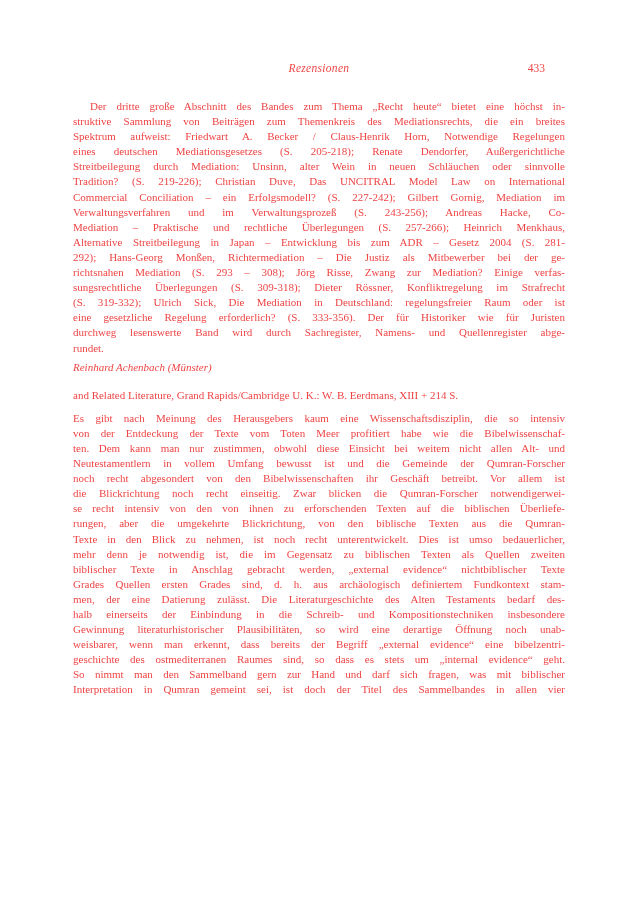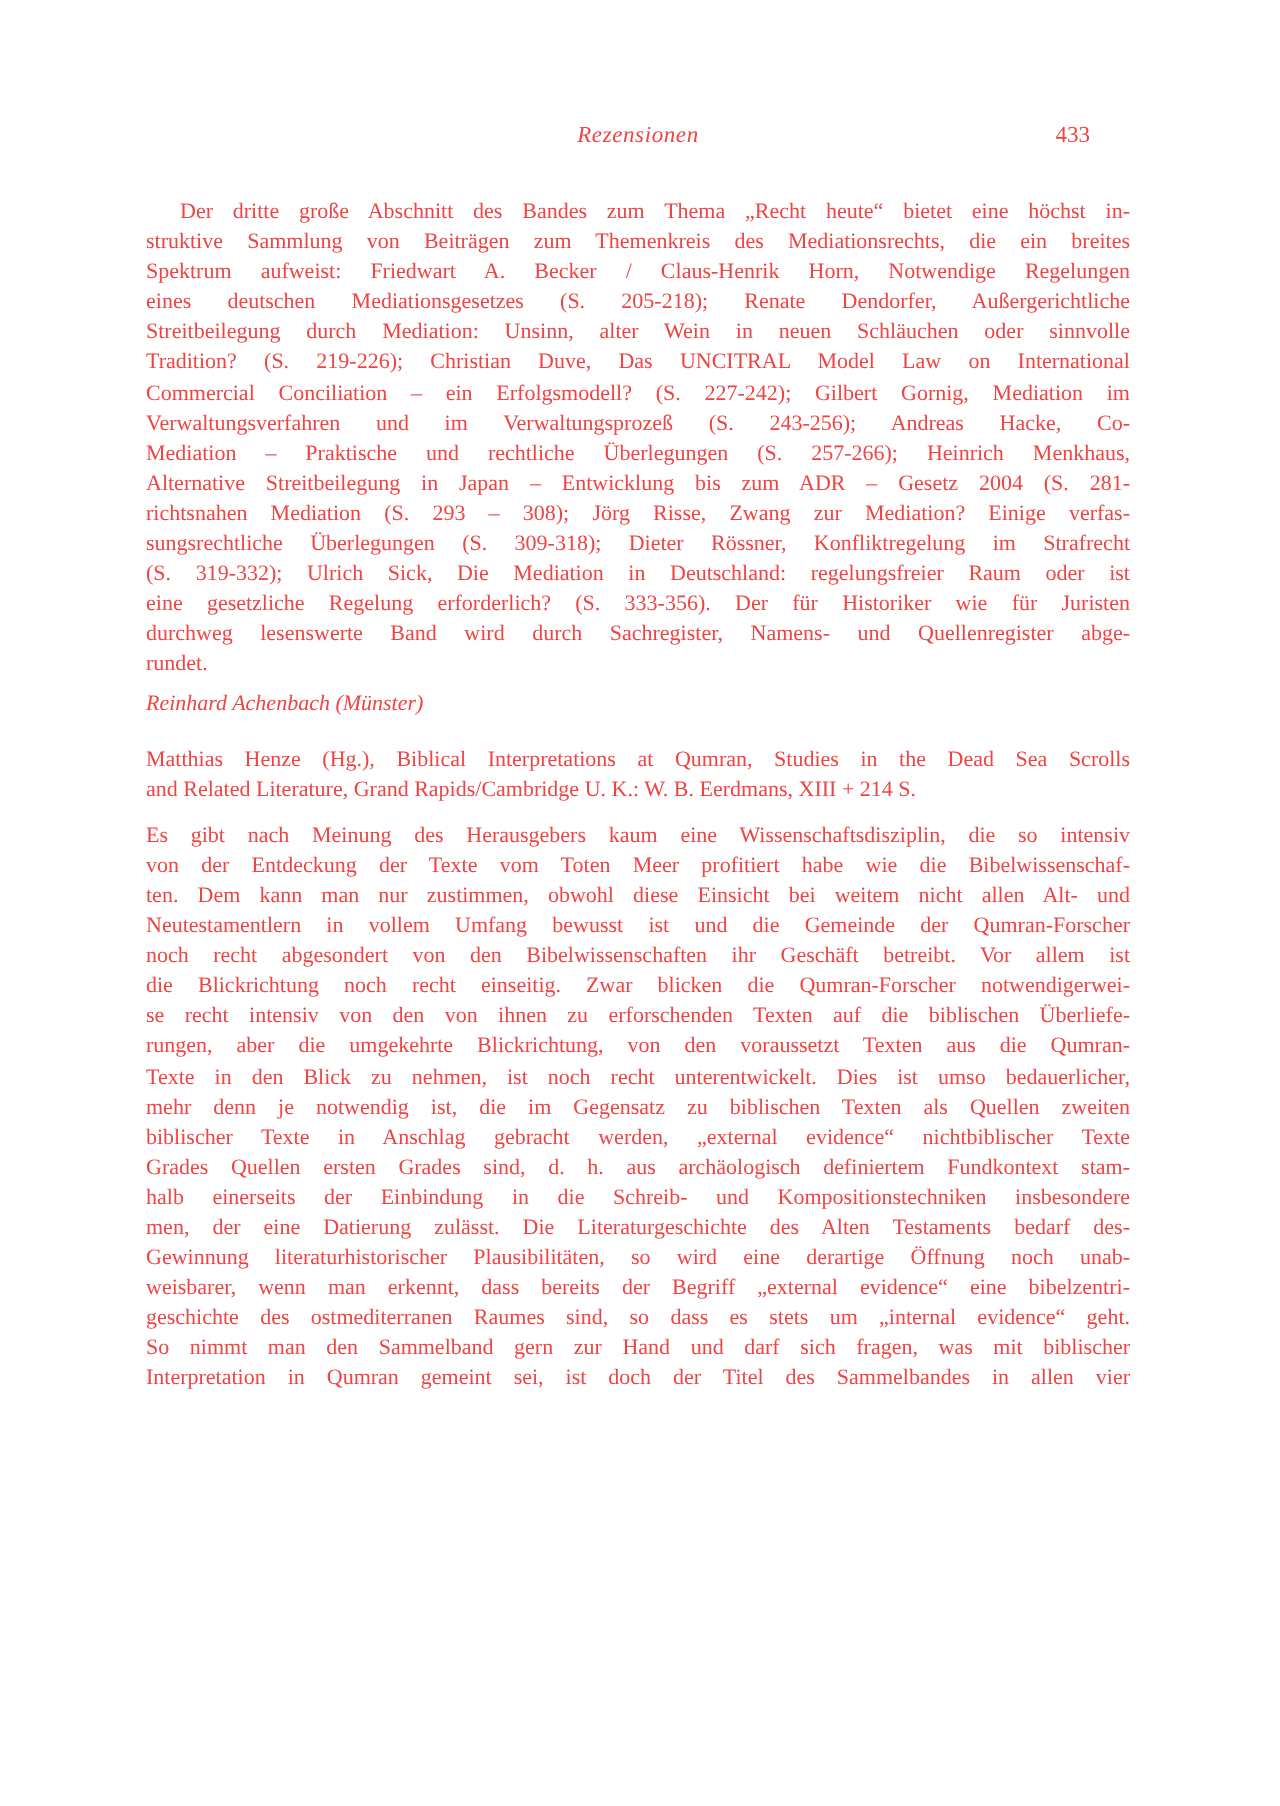--- a/index.html
+++ b/index.html
@@ -81,52 +81,52 @@
           <div class="line just">Der dritte große Abschnitt des Bandes zum Thema „Recht heute“ bietet eine höchst in-</div>
           <div class="line just">struktive Sammlung von Beiträgen zum Themenkreis des Mediationsrechts, die ein breites</div>
           <div class="line just">Spektrum aufweist: Friedwart A. Becker / Claus-Henrik Horn, Notwendige Regelungen</div>
           <div class="line just">eines deutschen Mediationsgesetzes (S. 205-218); Renate Dendorfer, Außergerichtliche</div>
           <div class="line just">Streitbeilegung durch Mediation: Unsinn, alter Wein in neuen Schläuchen oder sinnvolle</div>
           <div class="line just">Tradition? (S. 219-226); Christian Duve, Das UNCITRAL Model Law on International</div>
           <div class="line just">Commercial Conciliation – ein Erfolgsmodell? (S. 227-242); Gilbert Gornig, Mediation im</div>
           <div class="line just">Verwaltungsverfahren und im Verwaltungsprozeß (S. 243-256); Andreas Hacke, Co-</div>
           <div class="line just">Mediation – Praktische und rechtliche Überlegungen (S. 257-266); Heinrich Menkhaus,</div>
           <div class="line just">Alternative Streitbeilegung in Japan – Entwicklung bis zum ADR – Gesetz 2004 (S. 281-</div>
+          <div class="line just">292); Hans-Georg Monßen, Richtermediation – Die Justiz als Mitbewerber bei der ge-</div>
           <div class="line just">richtsnahen Mediation (S. 293 – 308); Jörg Risse, Zwang zur Mediation? Einige verfas-</div>
           <div class="line just">sungsrechtliche Überlegungen (S. 309-318); Dieter Rössner, Konfliktregelung im Strafrecht</div>
           <div class="line just">(S. 319-332); Ulrich Sick, Die Mediation in Deutschland: regelungsfreier Raum oder ist</div>
           <div class="line just">eine gesetzliche Regelung erforderlich? (S. 333-356). Der für Historiker wie für Juristen</div>
           <div class="line just">durchweg lesenswerte Band wird durch Sachregister, Namens- und Quellenregister abge-</div>
         </div>
       <div class="line">rundet.</div>
     </div>
 
     <div class="signature">Reinhard Achenbach (Münster)</div>
 
     <div class="book-heading">
-      <div class="line just">Matthias Henze (Hg.), Biblical Interpretations at Qumran, Studies in the Dead Sea Scrolls</div>
       <div class="line">and Related Literature, Grand Rapids/Cambridge U. K.: W. B. Eerdmans, XIII + 214 S.</div>
     </div>
 
     <div class="para para2">
       <div data-repeat="review_qumran.lines">
           <div class="line just">Es gibt nach Meinung des Herausgebers kaum eine Wissenschaftsdisziplin, die so intensiv</div>
           <div class="line just">von der Entdeckung der Texte vom Toten Meer profitiert habe wie die Bibelwissenschaf-</div>
           <div class="line just">ten. Dem kann man nur zustimmen, obwohl diese Einsicht bei weitem nicht allen Alt- und</div>
           <div class="line just">Neutestamentlern in vollem Umfang bewusst ist und die Gemeinde der Qumran-Forscher</div>
           <div class="line just">noch recht abgesondert von den Bibelwissenschaften ihr Geschäft betreibt. Vor allem ist</div>
           <div class="line just">die Blickrichtung noch recht einseitig. Zwar blicken die Qumran-Forscher notwendigerwei-</div>
           <div class="line just">se recht intensiv von den von ihnen zu erforschenden Texten auf die biblischen Überliefe-</div>
-          <div class="line just">rungen, aber die umgekehrte Blickrichtung, von den voraussetzt Texten aus die Qumran-</div>
+          <div class="line just">rungen, aber die umgekehrte Blickrichtung, von den biblische Texten aus die Qumran-</div>
           <div class="line just">Texte in den Blick zu nehmen, ist noch recht unterentwickelt. Dies ist umso bedauerlicher,</div>
           <div class="line just">mehr denn je notwendig ist, die im Gegensatz zu biblischen Texten als Quellen zweiten</div>
           <div class="line just">biblischer Texte in Anschlag gebracht werden, „external evidence“ nichtbiblischer Texte</div>
           <div class="line just">Grades Quellen ersten Grades sind, d. h. aus archäologisch definiertem Fundkontext stam-</div>
+          <div class="line just">men, der eine Datierung zulässt. Die Literaturgeschichte des Alten Testaments bedarf des-</div>
           <div class="line just">halb einerseits der Einbindung in die Schreib- und Kompositionstechniken insbesondere</div>
-          <div class="line just">men, der eine Datierung zulässt. Die Literaturgeschichte des Alten Testaments bedarf des-</div>
           <div class="line just">Gewinnung literaturhistorischer Plausibilitäten, so wird eine derartige Öffnung noch unab-</div>
           <div class="line just">weisbarer, wenn man erkennt, dass bereits der Begriff „external evidence“ eine bibelzentri-</div>
           <div class="line just">geschichte des ostmediterranen Raumes sind, so dass es stets um „internal evidence“ geht.</div>
           <div class="line just">So nimmt man den Sammelband gern zur Hand und darf sich fragen, was mit biblischer</div>
           <div class="line just">Interpretation in Qumran gemeint sei, ist doch der Titel des Sammelbandes in allen vier</div>
         </div>
     </div>
 
   </div>
 </div>

